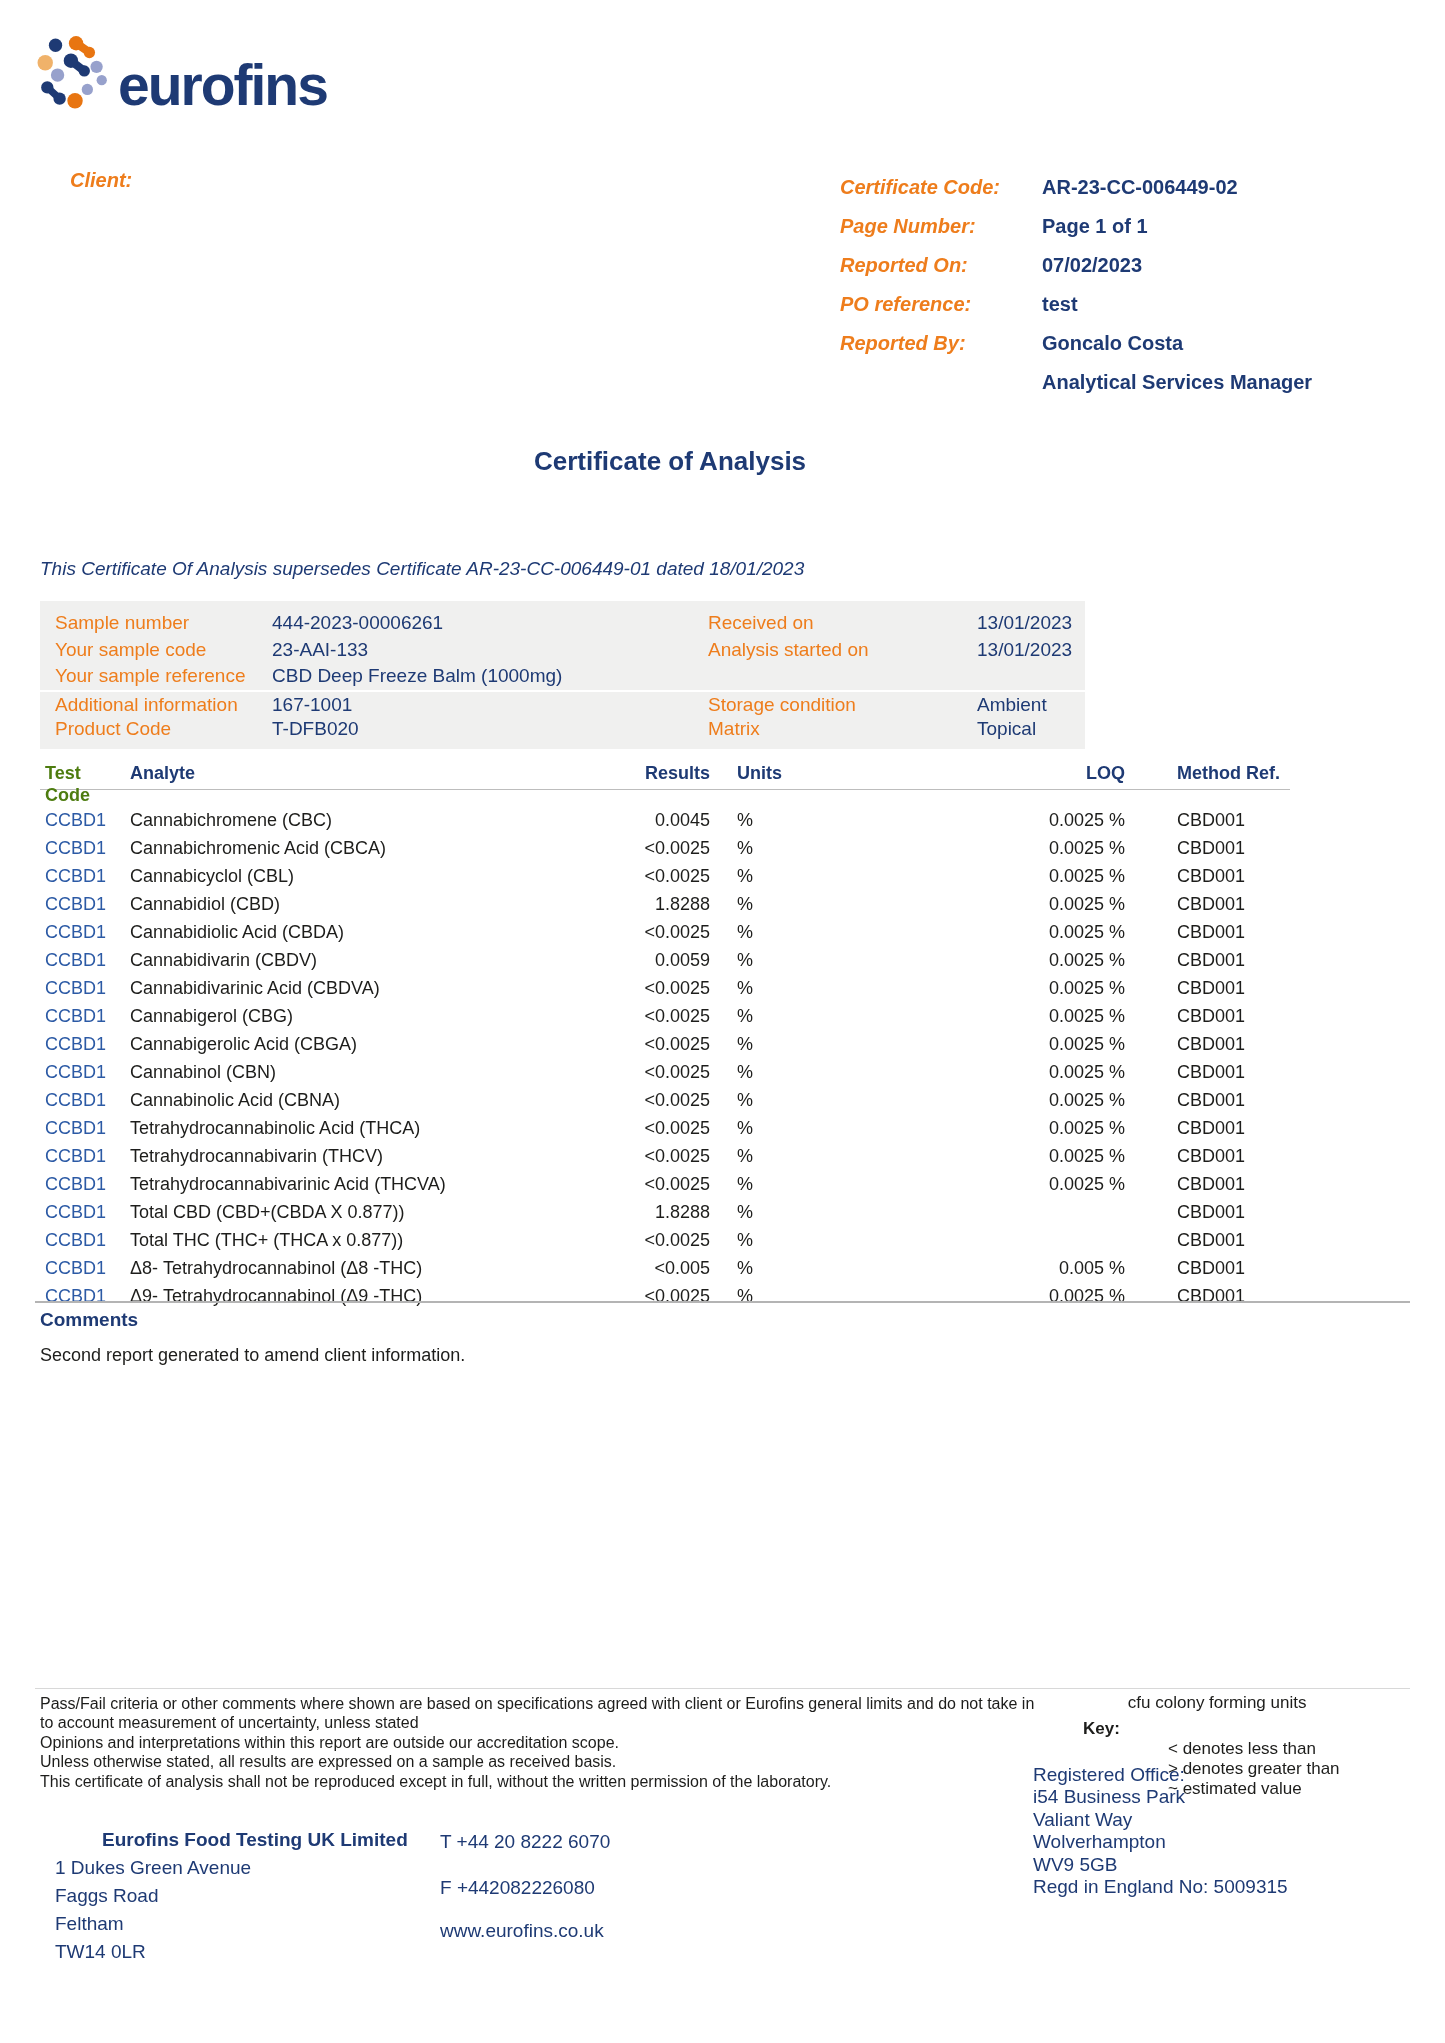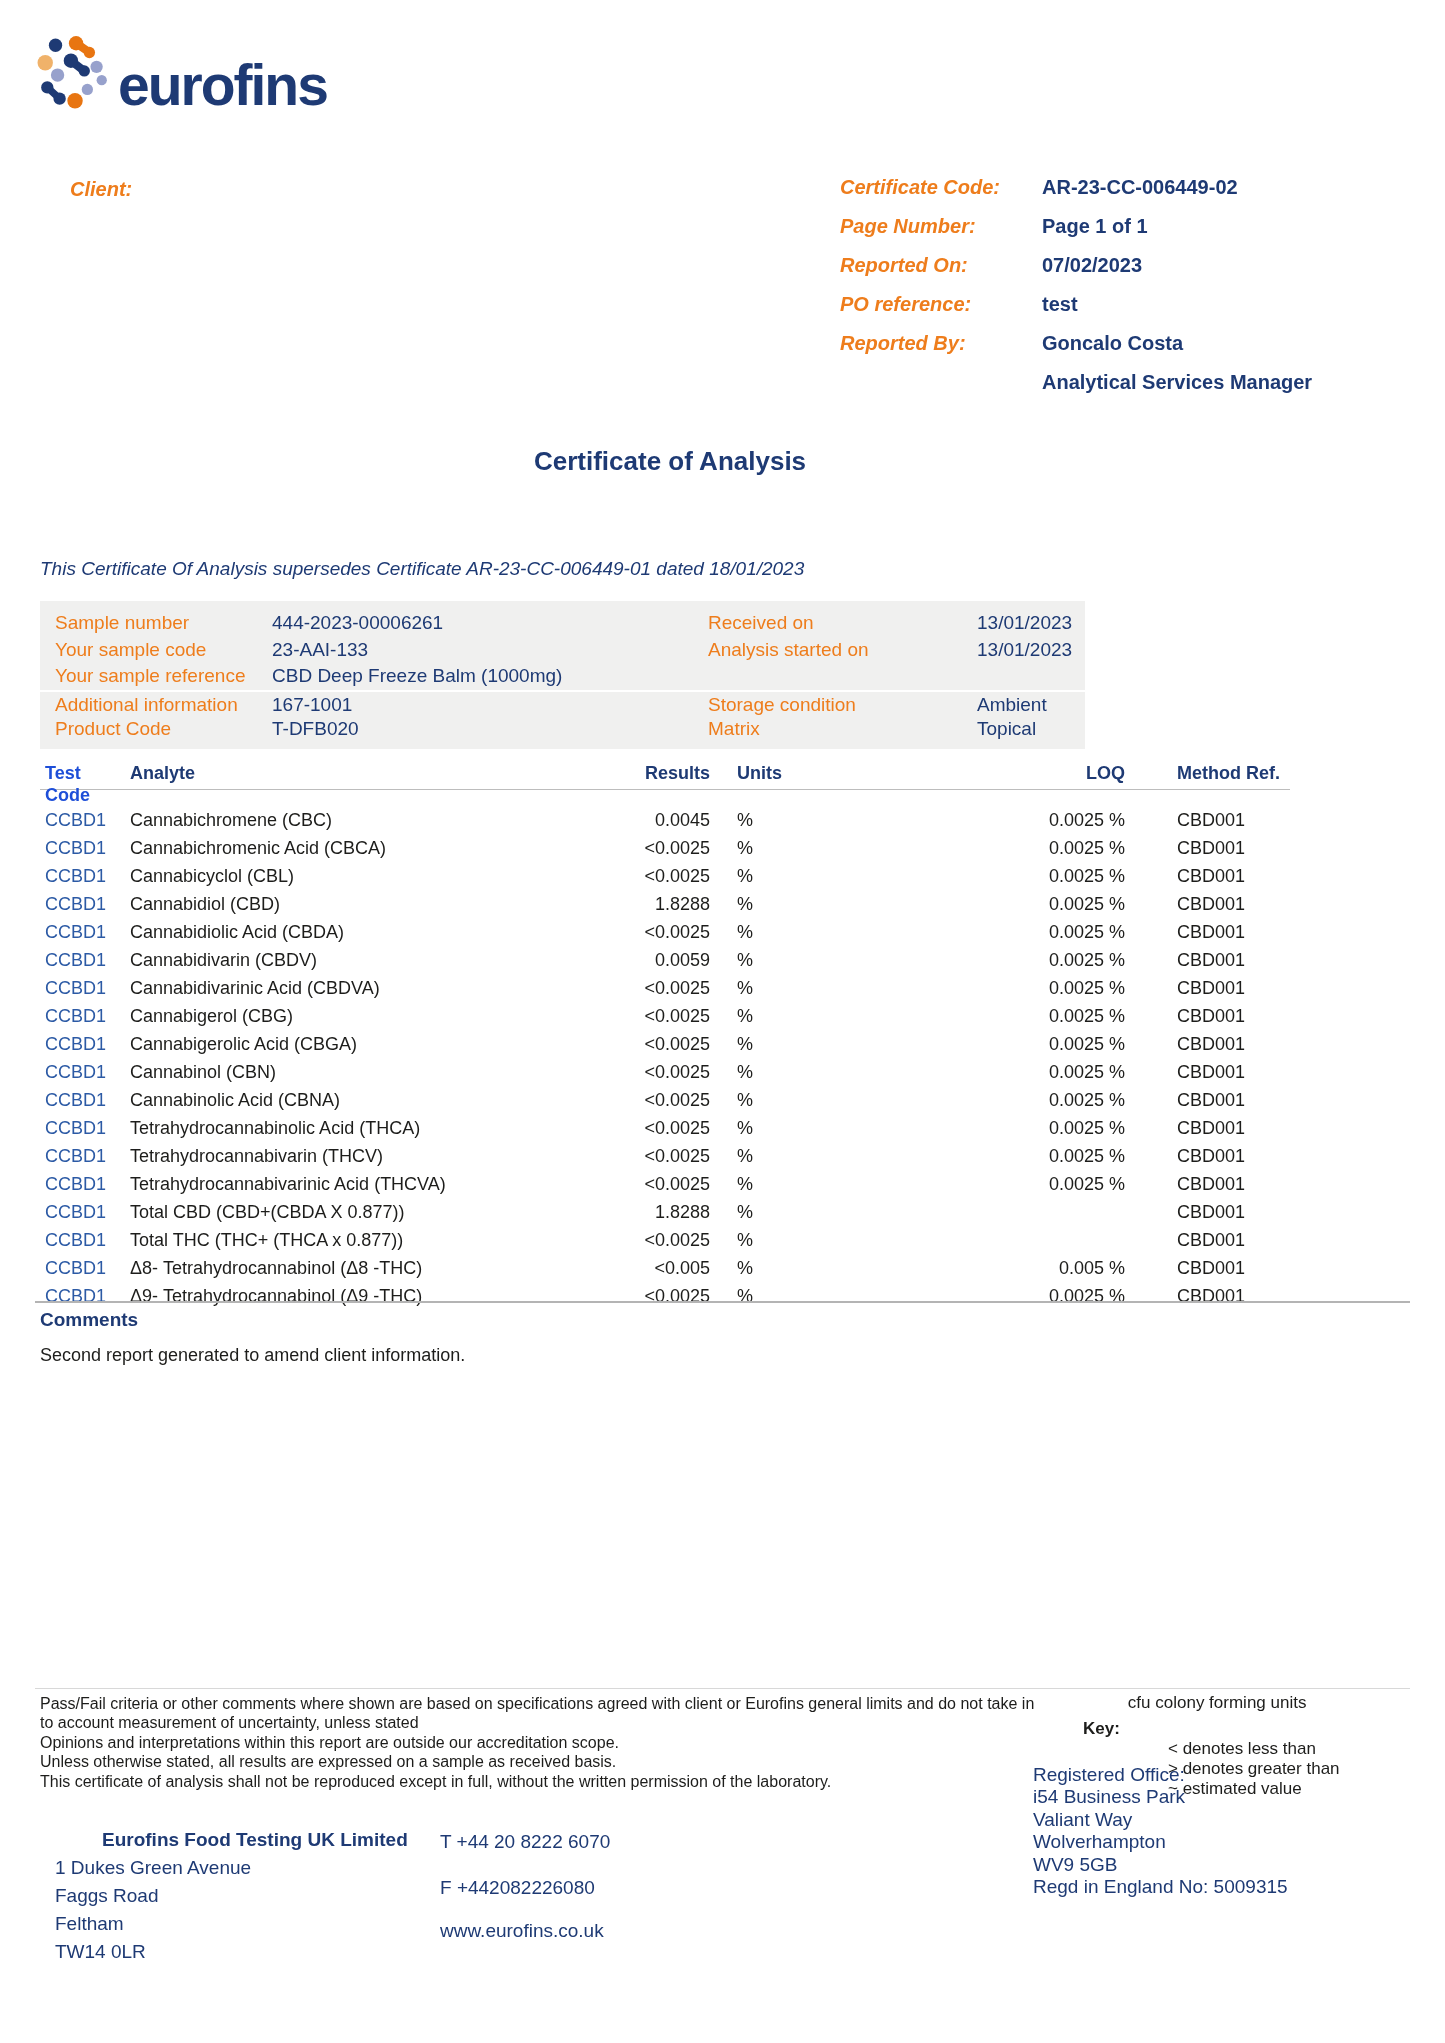--- a/index.html
+++ b/index.html
@@ -8,21 +8,21 @@
     width:1445px; height:2043px; position:relative; overflow:hidden;
     font-family:"Liberation Sans","DejaVu Sans",sans-serif;
     color:#1d1d1b;
   }
   .abs { position:absolute; }
 
   
   #logo { left:36px; top:34px; display:flex; align-items:flex-end; gap:6px; }
   .logo-text { font-size:57px; font-weight:bold; color:#1e3a74; letter-spacing:-2px; line-height:1; }
 
-  #client { left:70px; top:178px; font-size:20px; font-weight:bold; font-style:italic; color:#ee7d1c; }
+  #client { left:70px; top:169px; font-size:20px; font-weight:bold; font-style:italic; color:#ee7d1c; }
 
   #meta { left:840px; top:176px; }
   .meta-row { display:flex; height:39px; }
   .meta-label { width:202px; font-size:20px; font-weight:bold; font-style:italic; color:#ee7d1c; }
   .meta-value { font-size:20px; font-weight:bold; color:#1e3a74; white-space:nowrap; }
 
   
   #title { left:40px; top:446px; width:1260px; text-align:center;
            font-size:26px; font-weight:bold; color:#1e3a74; }
   #supersedes { left:40px; top:558px; font-size:19px; font-style:italic; color:#1e3a74; }
@@ -159,21 +159,21 @@
   <div class="srow">
     <span class="info-label">Product Code</span>
     <span class="info-value">T-DFB020</span>
     <span class="info-label">Matrix</span>
     <span class="info-value">Topical</span>
   </div>
 </div>
 
 <div class="abs" id="results">
   <div class="rgrid rhead">
-    <span class="c1" style="color:#1d4ed8">Test Code</span>
+    <span class="c1" style="color:#4d7c0f">Test Code</span>
     <span>Analyte</span>
     <span class="c3">Results</span>
     <span class="c4">Units</span>
     <span class="c5">LOQ</span>
     <span class="c6">Method Ref.</span>
   </div>
   <div class="hrule"></div>
   <div id="rowswrap">
     <div class="rgrid trow">
         <span class="c1">CCBD1</span>

